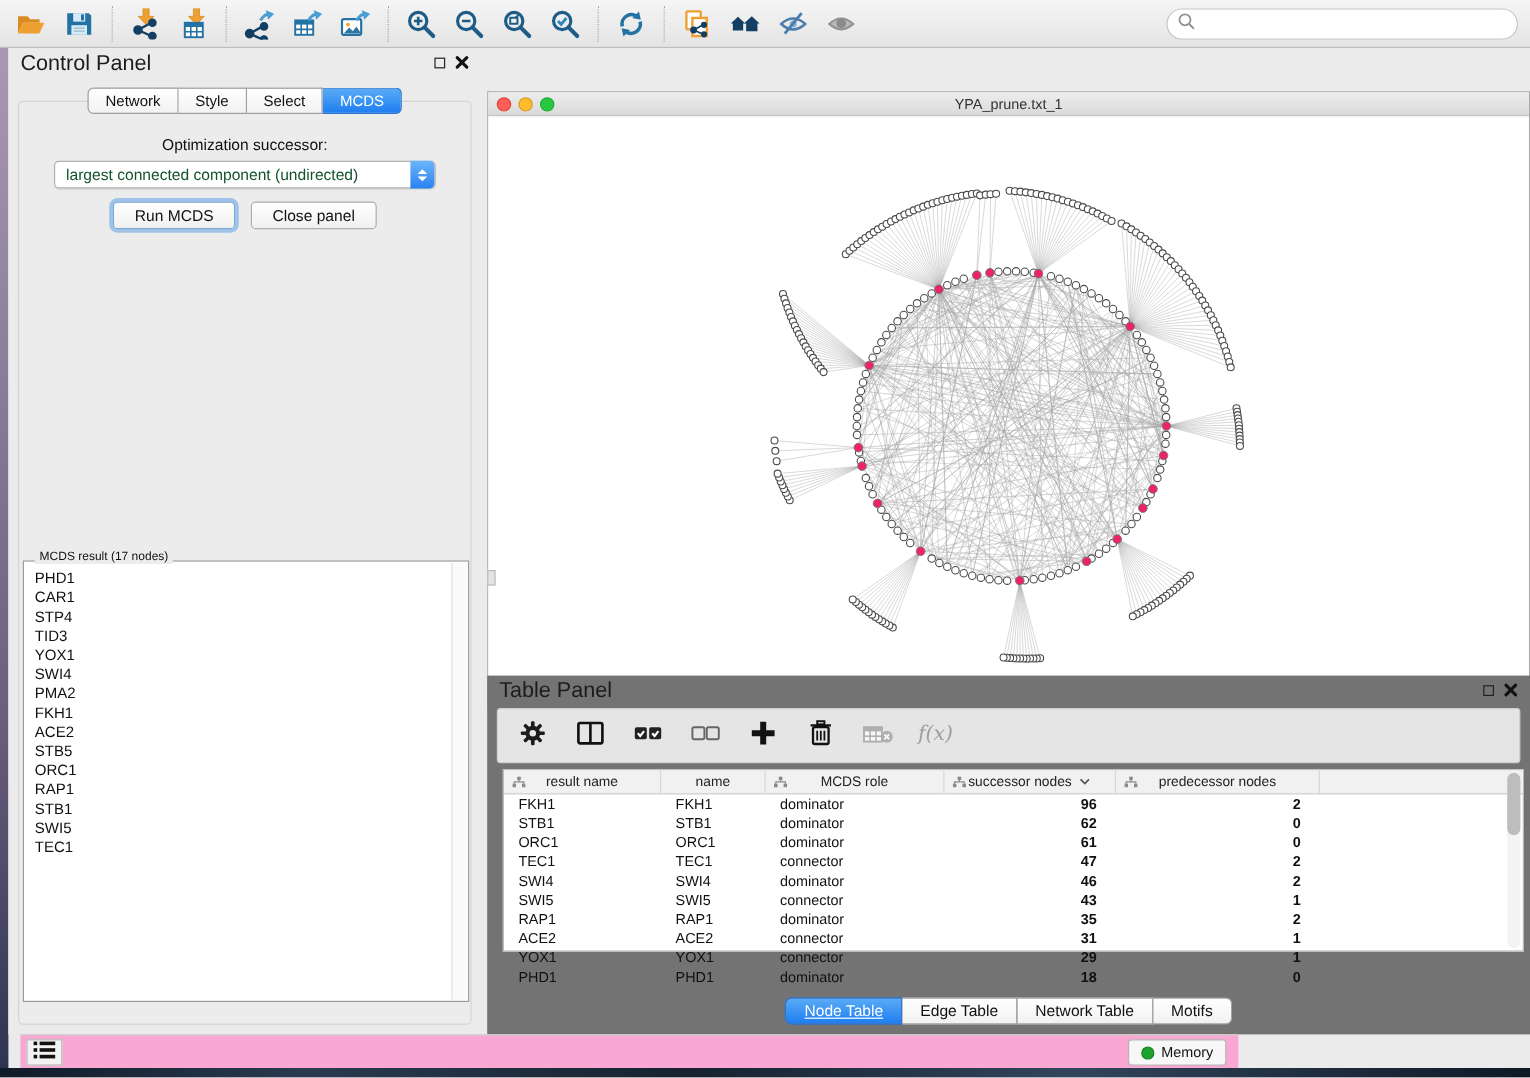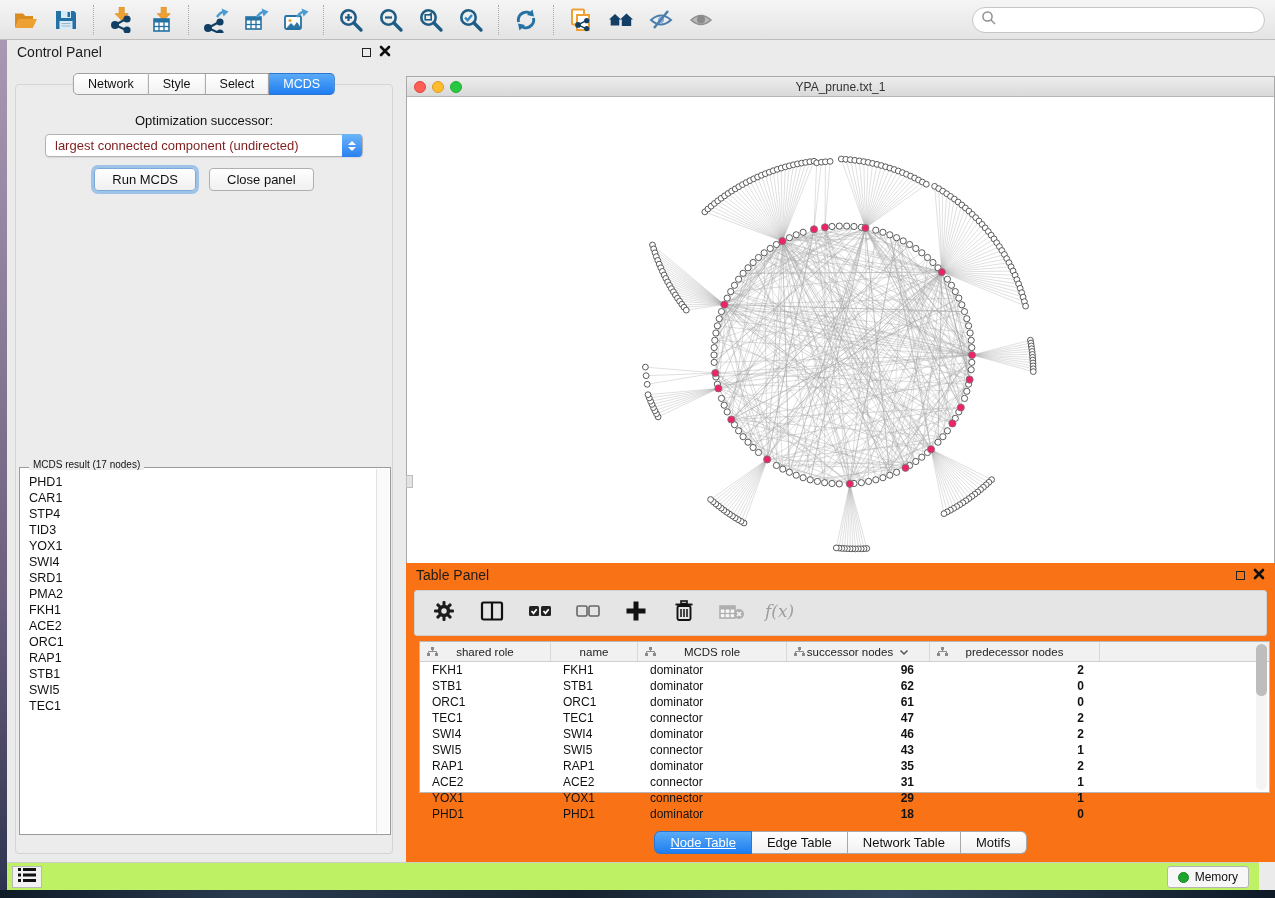--- a/index.html
+++ b/index.html
@@ -22,21 +22,21 @@
     border-radius:4px; cursor:default; }
   .tb-btn svg { display:block; }
   .search-box { position:absolute; right:10px; top:7px; width:293px; height:26px;
     background:#fff; border:1px solid #c6c6c6; border-radius:13px;
     display:flex; align-items:center; padding-left:8px; }
   .search-box input { border:none; outline:none; flex:1; font-size:12px; background:transparent;
     font-family:"Liberation Sans",sans-serif; margin-left:5px; }
 
   
   .panel-titlebar { height:24px; display:flex; align-items:center; padding:0 10px;
-    font-size:14px; color:#1c1c1c; }
+    font-size:18px; color:#1c1c1c; }
   .win-btns { margin-left:auto; display:flex; align-items:center; gap:8px; }
   .float-glyph { width:9px; height:9px; border:1.6px solid #222; display:inline-block; }
 
   
   .control-panel { position:absolute; left:7px; top:40px; width:394px; height:822px;
     background:#ebebeb; }
   .cp-inset { position:absolute; left:8px; top:44px; width:378px; height:770px;
     border:1px solid #d4d4d4; border-radius:4px; background:#ececec; }
   .seg-tabs { position:absolute; top:33px; left:50%; transform:translateX(-50%);
     display:flex; z-index:3;border-radius:10px; }
@@ -44,21 +44,21 @@
     background:linear-gradient(#ffffff,#f2f2f2); border:1px solid #9f9f9f; border-left:none;
     color:#111; }
   .seg-tab:first-child { border-left:1px solid #9f9f9f; border-radius:5px 0 0 5px; }
   .seg-tab:last-child { border-radius:0 5px 5px 0; }
   .seg-tab.active { background:linear-gradient(#5aabf7,#1e7df0); color:#fff; border-color:#2a76d2; }
 
   .opt-label { position:absolute; top:73px; left:0; width:100%; text-align:center;
     font-size:13px; color:#111; }
   .dropdown { position:absolute; top:94px; left:38px; width:318px; height:23px; background:#fff;
     border:1px solid #b3b3b3; border-radius:4px; display:flex; align-items:center;
-    font-size:13px; color:#7f1d1d; padding-left:9px; box-shadow:0 1px 1px rgba(0,0,0,.08); }
+    font-size:13px; color:#14532d; padding-left:9px; box-shadow:0 1px 1px rgba(0,0,0,.08); }
   .dd-stepper { margin-left:auto; width:20px; height:23px; border-radius:0 4px 4px 0;
     background:linear-gradient(#6cb5f9,#2a82f1); display:flex; flex-direction:column;
     align-items:center; justify-content:center; gap:2px; }
   .dd-stepper i { display:block; width:0; height:0; border-left:4px solid transparent;
     border-right:4px solid transparent; }
   .dd-up { border-bottom:4px solid #fff; }
   .dd-down { border-top:4px solid #fff; }
 
   .cp-buttons { position:absolute; top:128px; left:0; width:100%; display:flex;
     justify-content:center; gap:13px; }
@@ -87,21 +87,21 @@
   .light.red { background:#ff5f57; border:1px solid #e0443e; }
   .light.yellow { background:#febc2e; border:1px solid #d89e24; }
   .light.green { background:#28c840; border:1px solid #1eae31; }
   .net-title { width:100%; text-align:center; font-size:12px; color:#333; }
   .net-canvas { position:absolute; left:0; top:20px; width:867px; height:494px; background:#fff; }
   .net-grip { position:absolute; left:-1px; top:398px; width:7px; height:13px;
     background:#e3e3e3; border:1px solid #bdbdbd; }
 
   
   .table-panel { position:absolute; left:406px; top:563px; width:869px; height:299px;
-    background:#f97316; }
+    background:#737373; }
   .tp-toolbar { position:absolute; left:8px; top:27px; width:853px; height:46px;
     background:#e5e5e5; border:1px solid #d0d0d0; border-radius:3px;
     display:flex; align-items:center; padding-left:16px; gap:22px; }
   .tp-btn { width:26px; height:26px; display:flex; align-items:center; justify-content:center; }
   .tp-btn.disabled { opacity:.95; }
 
   .tbl { position:absolute; left:13px; top:78px; width:851px; height:152px;
     background:#fff; border:1px solid #b9b9b9; }
   .tbl-header { display:grid; grid-template-columns:131px 87px 149px 143px 170px 1fr;
     height:20px; background:#f1f1f1; border-bottom:1px solid #cfcfcf; }
@@ -123,22 +123,22 @@
   .bottom-tabs { position:absolute; left:0; top:268px; width:100%; display:flex;
     justify-content:center; }
   .bt-tab { height:23px; padding:0 15px; display:flex; align-items:center; font-size:13px;
     background:linear-gradient(#ffffff,#f1f1f1); border:1px solid #a8a8a8; border-left:none;
     color:#111; }
   .bt-tab:first-child { border-left:1px solid #a8a8a8; border-radius:6px 0 0 6px;text-decoration:underline; }
   .bt-tab:last-child { border-radius:0 6px 6px 0; }
   .bt-tab.active { background:linear-gradient(#5aabf7,#1e7df0); color:#fff; border-color:#2a76d2; }
 
   
-  .status-bar { position:absolute; left:7px; top:862px; width:1252px; height:28px;
-    background:#bef264; border-top:1px solid #cdcdcd; }
+  .status-bar { position:absolute; left:17px; top:862px; width:1015px; height:28px;
+    background:#f9a8d4; border-top:1px solid #cdcdcd; }
   .list-btn { position:absolute; left:5px; top:3px; width:30px; height:22px;
     background:#f2f2f2; border:1px solid #b9b9b9; display:flex; align-items:center;
     justify-content:center; }
   .memory-btn { position:absolute; right:10px; top:3px; height:22px; padding:0 10px;
     background:#f7f7f7; border:1px solid #b5b5b5; border-radius:3px;
     display:flex; align-items:center; gap:6px; font-size:12px; color:#111; }
   .mem-dot { width:11px; height:11px; border-radius:50%; background:#1fa32e;
     border:1px solid #16861f; }
 </style>
 </head>
@@ -394,24 +394,24 @@
   </div>
   <div class="result-group">
     <span class="result-legend">MCDS result (17 nodes)</span>
     <div class="result-list" id="mcds-list">
         <div class="result-item">PHD1</div>
         <div class="result-item">CAR1</div>
         <div class="result-item">STP4</div>
         <div class="result-item">TID3</div>
         <div class="result-item">YOX1</div>
         <div class="result-item">SWI4</div>
-        <div class="result-item">SRD1</div>
         <div class="result-item">PMA2</div>
         <div class="result-item">FKH1</div>
         <div class="result-item">ACE2</div>
+        <div class="result-item">STB5</div>
         <div class="result-item">ORC1</div>
         <div class="result-item">RAP1</div>
         <div class="result-item">STB1</div>
         <div class="result-item">SWI5</div>
         <div class="result-item">TEC1</div>
       </div>
     <div class="result-scroll"></div>
   </div>
 </div>
 
@@ -1281,21 +1281,21 @@
     <div class="tbl-header" id="tbl-header">
         <div class="th">
           <span class="hier"><svg width="11" height="10" viewBox="0 0 11 10" xmlns="http://www.w3.org/2000/svg">
               <g fill="#8a8a8a">
                 <rect x="4" y="0" width="3" height="3"></rect>
                 <rect x="0" y="6" width="3" height="3"></rect>
                 <rect x="8" y="6" width="3" height="3"></rect>
               </g>
               <path d="M5.5 3v1.5M1.5 6V4.5h8V6" stroke="#8a8a8a" fill="none" stroke-width="1"></path>
             </svg></span>
-          <span>shared role</span>
+          <span>result name</span>
         </div>
         <div class="th">
           <span>name</span>
         </div>
         <div class="th">
           <span class="hier"><svg width="11" height="10" viewBox="0 0 11 10" xmlns="http://www.w3.org/2000/svg">
               <g fill="#8a8a8a">
                 <rect x="4" y="0" width="3" height="3"></rect>
                 <rect x="0" y="6" width="3" height="3"></rect>
                 <rect x="8" y="6" width="3" height="3"></rect>

